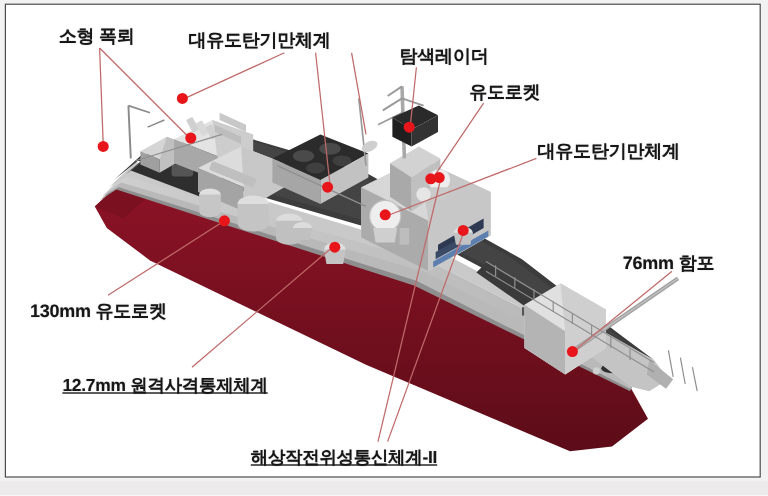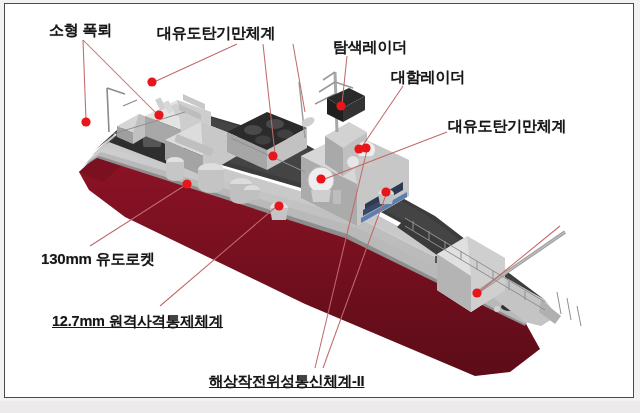--- a/index.html
+++ b/index.html
@@ -270,22 +270,23 @@
               <circle cx="274" cy="202" r="4.6" fill="#e8161a"></circle>
               <circle cx="381" cy="188" r="4.6" fill="#e8161a"></circle>
               <circle cx="361" cy="144" r="4.6" fill="#e8161a"></circle>
             </g>
         </g>
       </svg>
 
       <div class="lbl k" style="left:44px;  top:17px;">소형 폭뢰</div>
       <div class="lbl k" style="left:328px; top:34px;">탐색레이더</div>
       <div class="lbl k" style="left:152px; top:20px;">대유도탄기만체계</div>
-      <div class="lbl k" style="left:386px; top:64px;">대함레이더</div>
+      <div class="lbl k" style="left:386px; top:64px;">유도로켓</div>
       <div class="lbl k" style="left:443px; top:113px;">대유도탄기만체계</div>
-      <div class="lbl k" style="left:36px;  top:246px;">130mm 유도로켓</div>
+      <div class="lbl k" style="left:514px; top:206px;">76mm 함포</div>
+      <div class="lbl k" style="left:20px;  top:246px;">130mm 유도로켓</div>
       <div class="lbl k2" style="left:47px;  top:308px;">12.7mm 원격사격통제체계</div>
       <div class="lbl k2" style="left:204px; top:368px;text-align:right;">해상작전위성통신체계-II</div>
 
     </div>
   </div>
   <div id="bottomstrip"></div>
 </div>
 
 </body></html>

